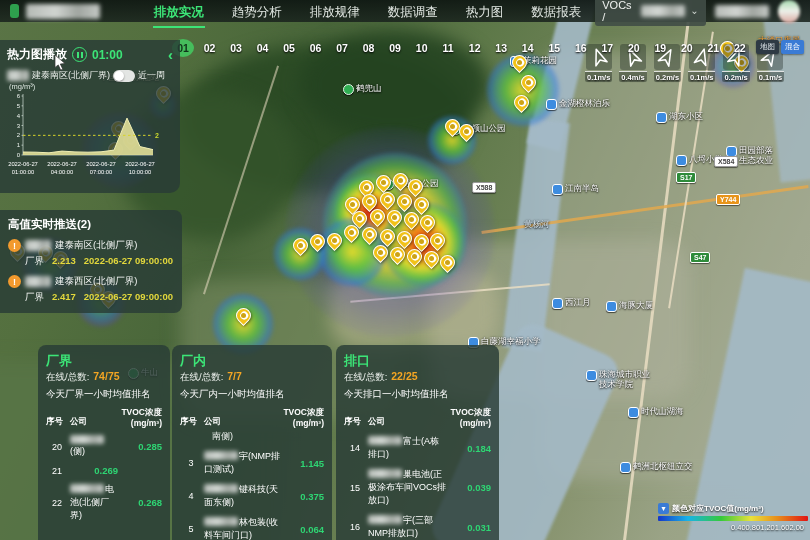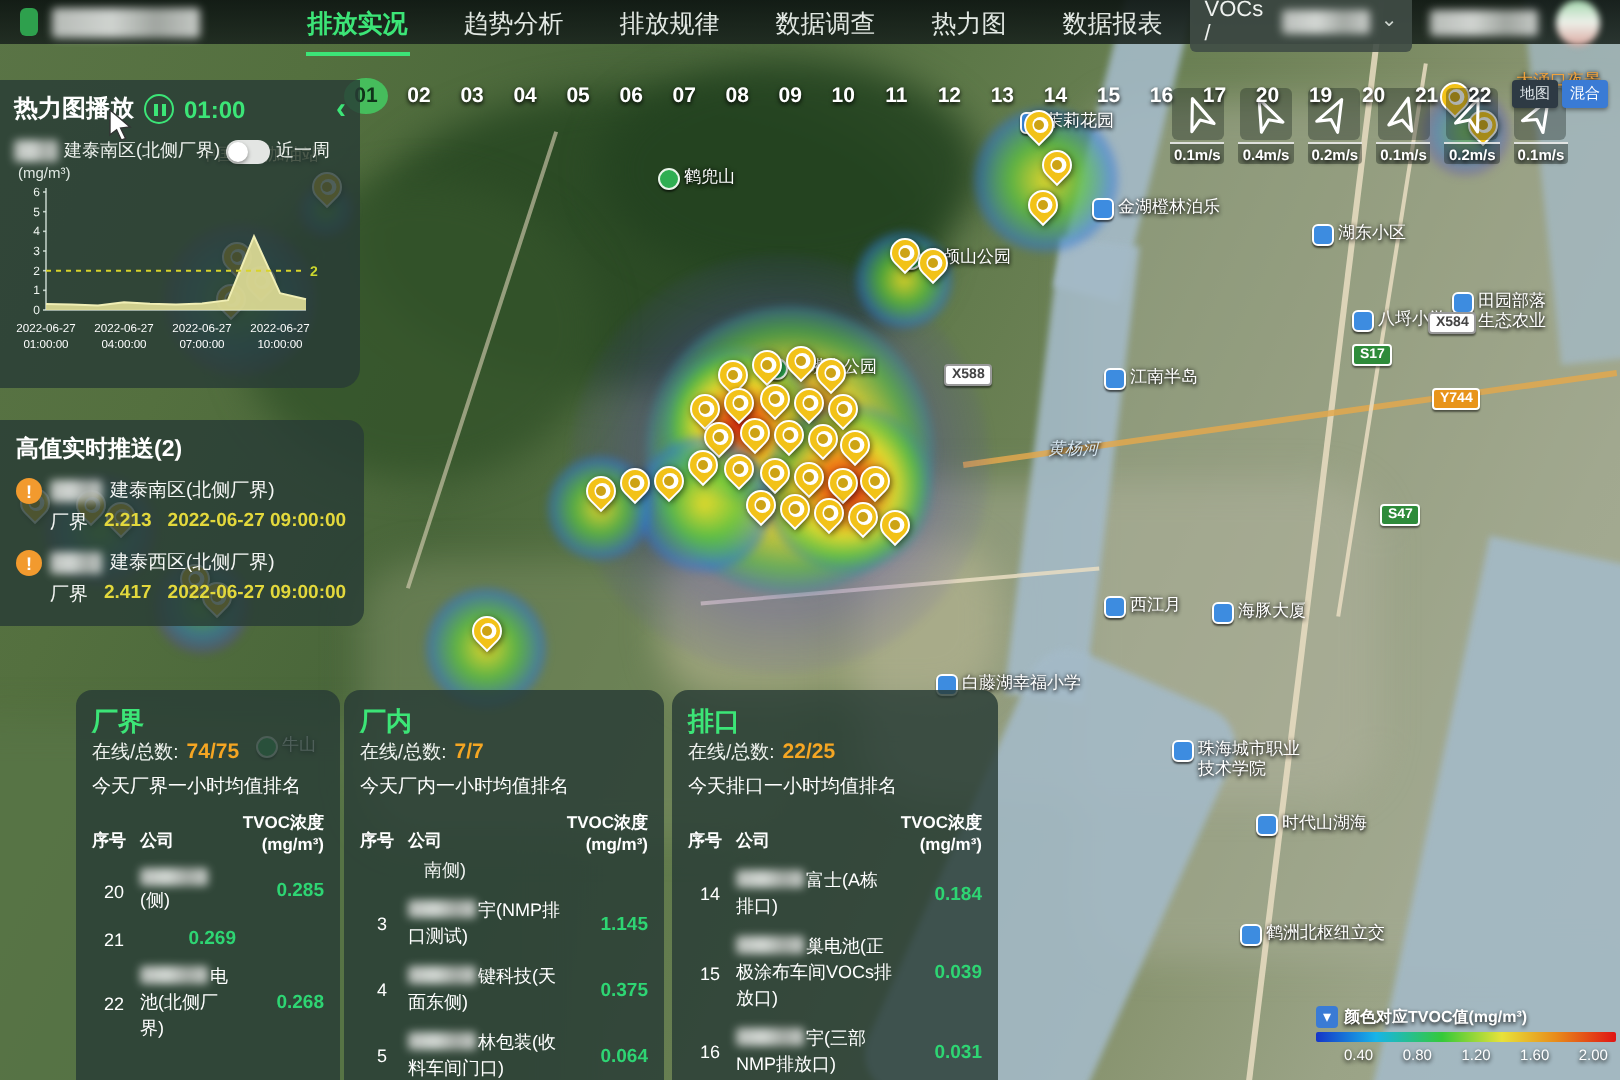--- a/index.html
+++ b/index.html
@@ -43,21 +43,21 @@
 
   
   #label-layer{position:absolute;inset:0;z-index:5}
   .map-label{position:absolute;display:flex;align-items:flex-start;gap:2px;color:#fff;
     font-size:8.5px;text-shadow:0 1px 2px rgba(0,0,0,.9),0 0 2px rgba(0,0,0,.7);white-space:pre-line;line-height:1.15}
   .map-label .dot{width:9px;height:9px;border-radius:3px;flex:0 0 auto;margin-top:0;box-shadow:0 1px 1px rgba(0,0,0,.6)}
   .dot.blue{background:#3d8ce0;border:1px solid #fff}
   .dot.green{background:#2fae52;border:1px solid #eaf5ea;border-radius:50%}
   .map-label.tan{color:#ecdfae}
   .map-label.orange{color:#f0a23c}
-  .map-label.water{color:#d7e8f4;font-style:italic}
+  .map-label.water{color:#d7e8f4;}
   .badge{position:absolute;font-size:7px;font-weight:bold;padding:1px 3px;border-radius:2px;
     box-shadow:0 1px 1px rgba(0,0,0,.5);line-height:1}
   .badge.green{background:#2e8b3a;color:#fff;border:1px solid #fff}
   .badge.white{background:#fff;color:#444;border:1px solid #999}
   .badge.orange{background:#e8941a;color:#fff;border:1px solid #fff}
   #pin-layer{position:absolute;inset:0;z-index:6}
   .pin{position:absolute;width:14px;height:18px;transform:translate(-50%,-100%);cursor:pointer}
   .pin .tear{position:absolute;left:0;top:0;width:13px;height:13px;background:#f2c218;
     border:1.5px solid #fff;border-radius:50% 50% 50% 0;transform:rotate(-45deg);
     box-shadow:0 1px 3px rgba(0,0,0,.55)}
@@ -151,21 +151,21 @@
   .rr-val{text-align:right;color:#2ed573;font-weight:bold;font-size:9.5px}
 
   
   #legend{position:absolute;left:658px;top:503px;width:150px;z-index:26}
   .lg-row{display:flex;align-items:center;gap:3px}
   .lg-ic{width:11px;height:11px;border-radius:2px;background:#3a7bd5;color:#fff;font-size:8px;
     display:flex;align-items:center;justify-content:center}
   .lg-title{font-size:8px;color:#fff;font-weight:bold;text-shadow:0 1px 2px #000}
   .lg-bar{height:5px;margin-top:2px;border-radius:1px;
     background:linear-gradient(90deg,#1535c8 0%,#18b4e8 20%,#35c93a 42%,#e8e23a 62%,#e88b1a 80%,#e01414 100%)}
-  .lg-ticks{display:flex;justify-content:space-between;font-size:7.5px;color:#fff;
+  .lg-ticks{display:flex;justify-content:flex-end;font-size:7.5px;color:#fff;
     text-shadow:0 1px 2px #000;margin-top:2px;padding:0 4px 0 14px}
 
   #cursor{position:absolute;left:54px;top:54px;z-index:40;pointer-events:none}
 </style>
 </head>
 <body>
 
 <div id="stage">
 
   <div id="map">
@@ -200,21 +200,21 @@
       <div class="heat cool" style="left: 82px; top: 112px; width: 76px; height: 76px;"></div>
       <div class="heat cool" style="left: 22px; top: 237px; width: 56px; height: 56px;"></div>
       <div class="heat cool" style="left: 77px; top: 279px; width: 48px; height: 48px;"></div>
       <div class="heat warm" style="left: 213px; top: 294px; width: 60px; height: 60px;"></div>
       <div class="heat cool" style="left: 149px; top: 91px; width: 28px; height: 28px;"></div>
       <div class="heat cool" style="left: 711px; top: 44px; width: 44px; height: 44px;"></div>
     </div>
   <div id="label-layer">
       <div class="map-label tan" style="left: 100px; top: 37px; margin-top: 36px;"><span>中国石化加油站</span></div>
       <div class="map-label orange" style="left: 758px; top: 36px;"><span>大涌口夜景</span></div>
-      <div class="map-label" style="left: 329px; top: 84px;"><span class="dot green"></span><span>鹤兜山</span></div>
+      <div class="map-label" style="left: 343px; top: 84px;"><span class="dot green"></span><span>鹤兜山</span></div>
       <div class="map-label" style="left: 510px; top: 56px;"><span class="dot blue"></span><span>茉莉花园</span></div>
       <div class="map-label" style="left: 546px; top: 99px;"><span class="dot blue"></span><span>金湖橙林泊乐</span></div>
       <div class="map-label" style="left: 656px; top: 112px;"><span class="dot blue"></span><span>湖东小区</span></div>
       <div class="map-label" style="left: 676px; top: 155px;"><span class="dot blue"></span><span>八埒小学</span></div>
       <div class="map-label" style="left: 726px; top: 146px;"><span class="dot blue"></span><span>田园部落
 生态农业</span></div>
       <div class="map-label" style="left: 450px; top: 124px;"><span class="dot green"></span><span>头颅山公园</span></div>
       <div class="map-label" style="left: 383px; top: 179px;"><span class="dot green"></span><span>大嘴山公园</span></div>
       <div class="map-label" style="left: 552px; top: 184px;"><span class="dot blue"></span><span>江南半岛</span></div>
       <div class="map-label water" style="left: 524px; top: 220px;"><span>黄杨河</span></div>

